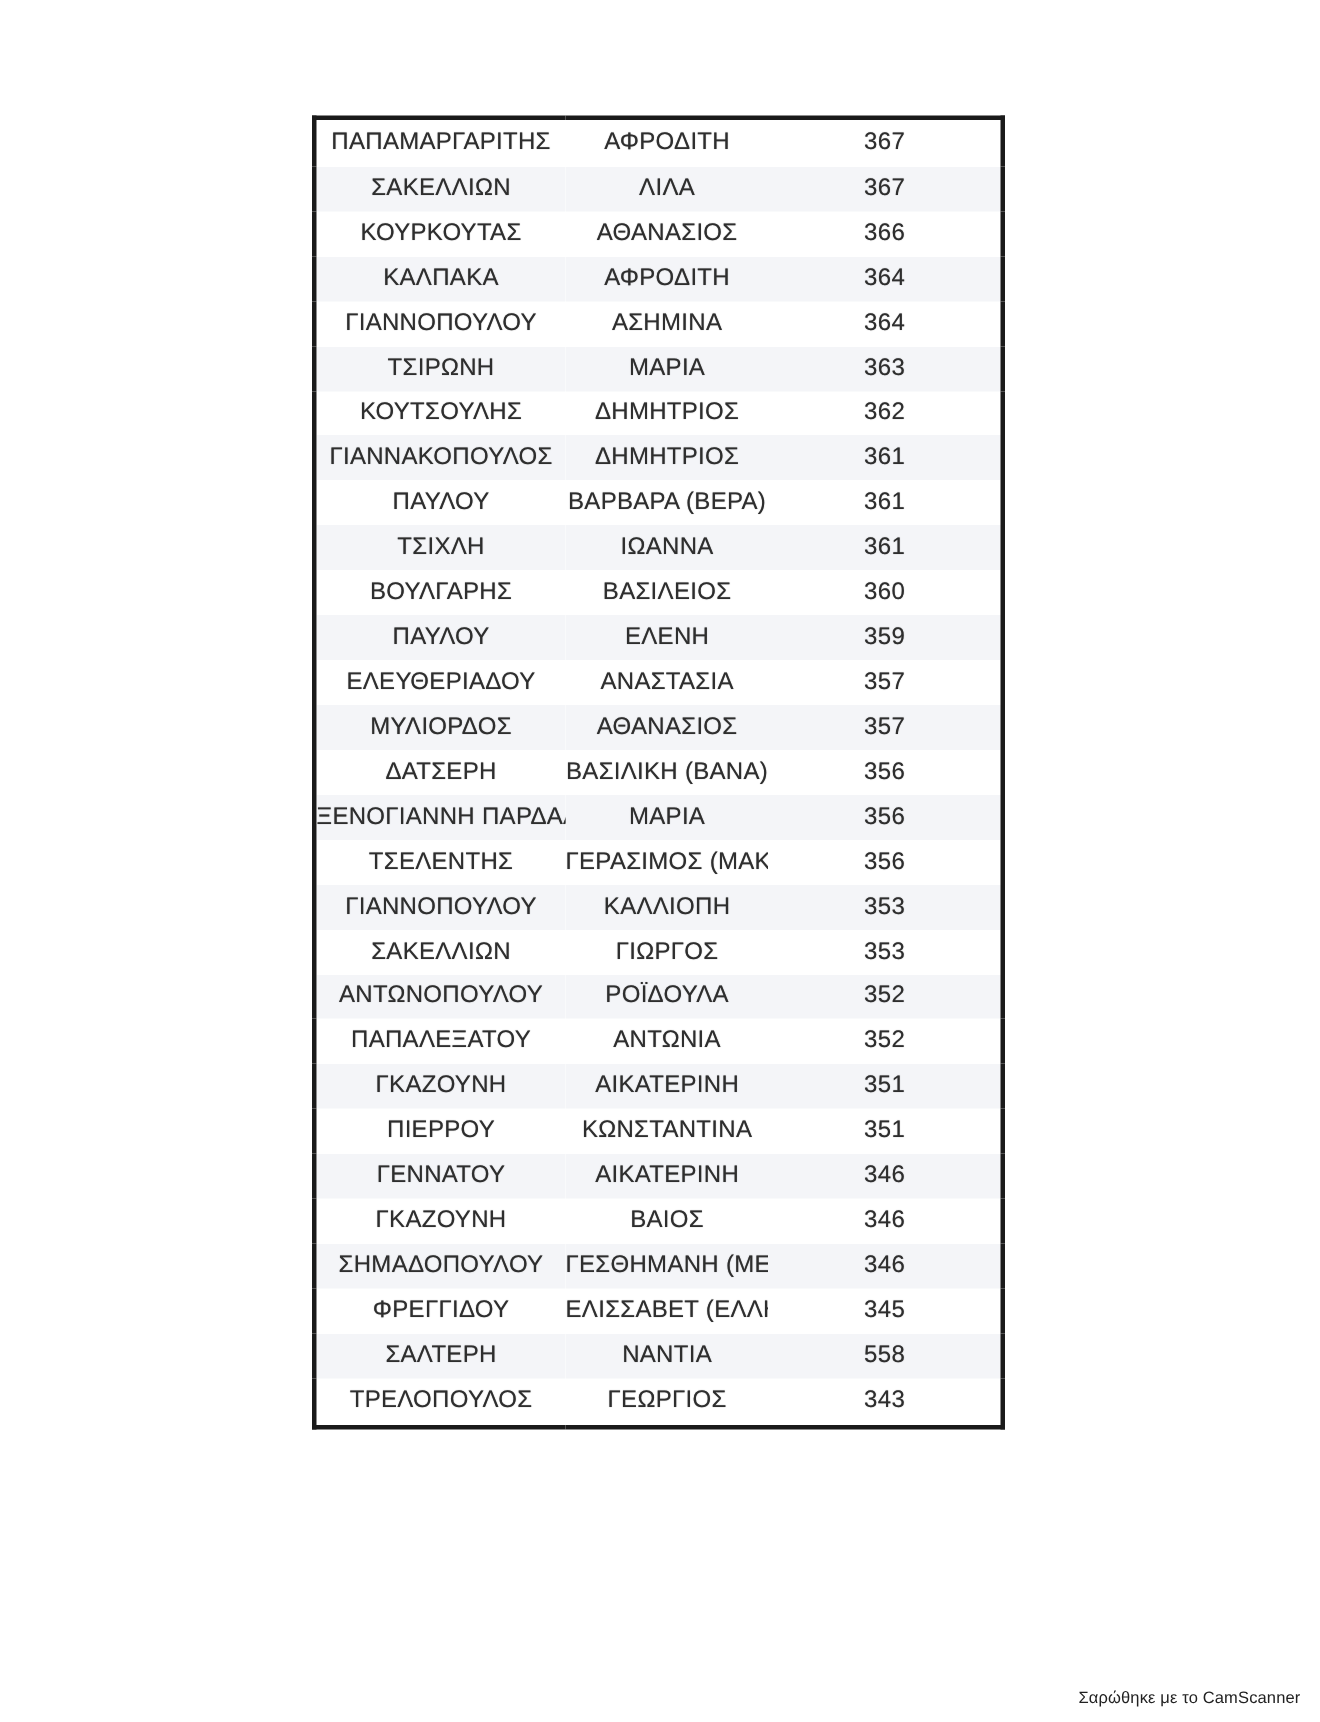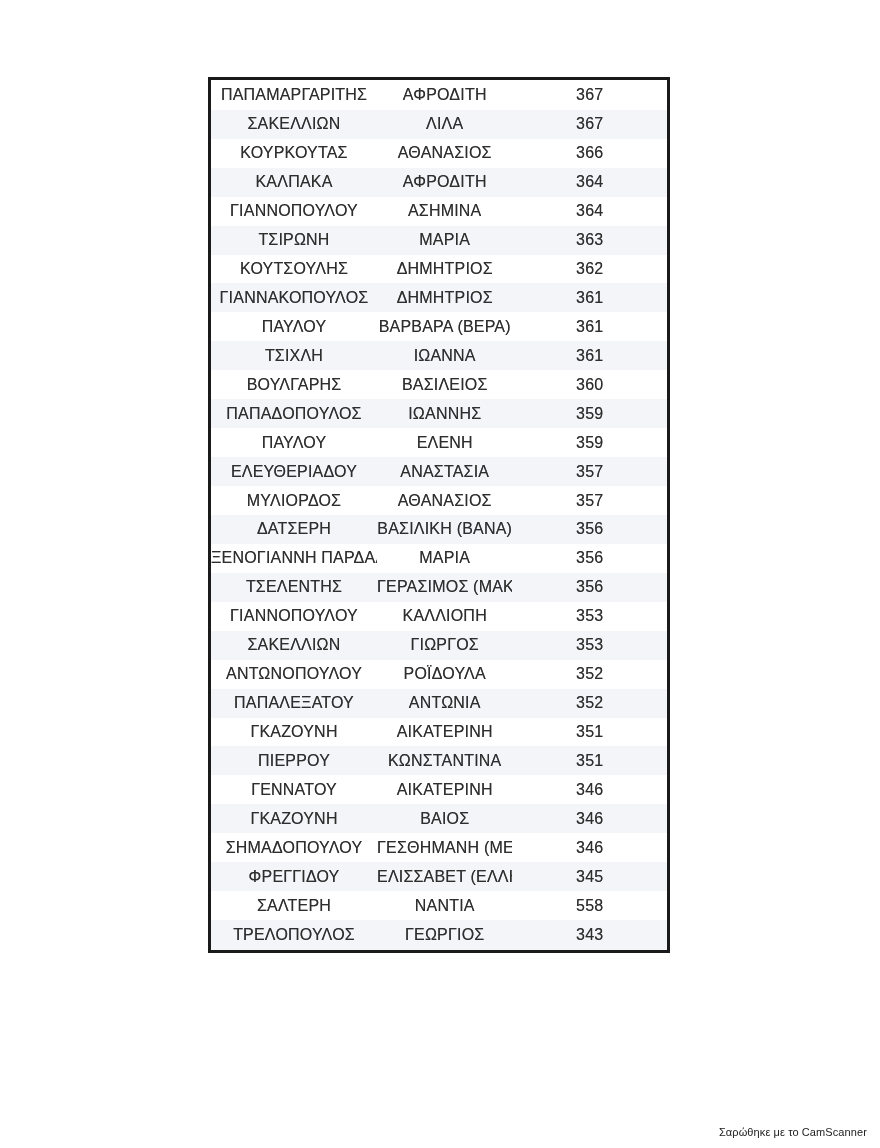--- a/index.html
+++ b/index.html
@@ -122,25 +122,20 @@
         <td>ΙΩΑΝΝΑ</td>
         <td>361</td>
       </tr>
 
       <tr>
         <td>ΒΟΥΛΓΑΡΗΣ</td>
         <td>ΒΑΣΙΛΕΙΟΣ</td>
         <td>360</td>
       </tr>
 
-      <tr>
-        <td>ΠΑΠΑΔΟΠΟΥΛΟΣ</td>
-        <td>ΙΩΑΝΝΗΣ</td>
-        <td>359</td>
-      </tr>
 
       <tr>
         <td>ΠΑΥΛΟΥ</td>
         <td>ΕΛΕΝΗ</td>
         <td>359</td>
       </tr>
 
       <tr>
         <td>ΕΛΕΥΘΕΡΙΑΔΟΥ</td>
         <td>ΑΝΑΣΤΑΣΙΑ</td>

